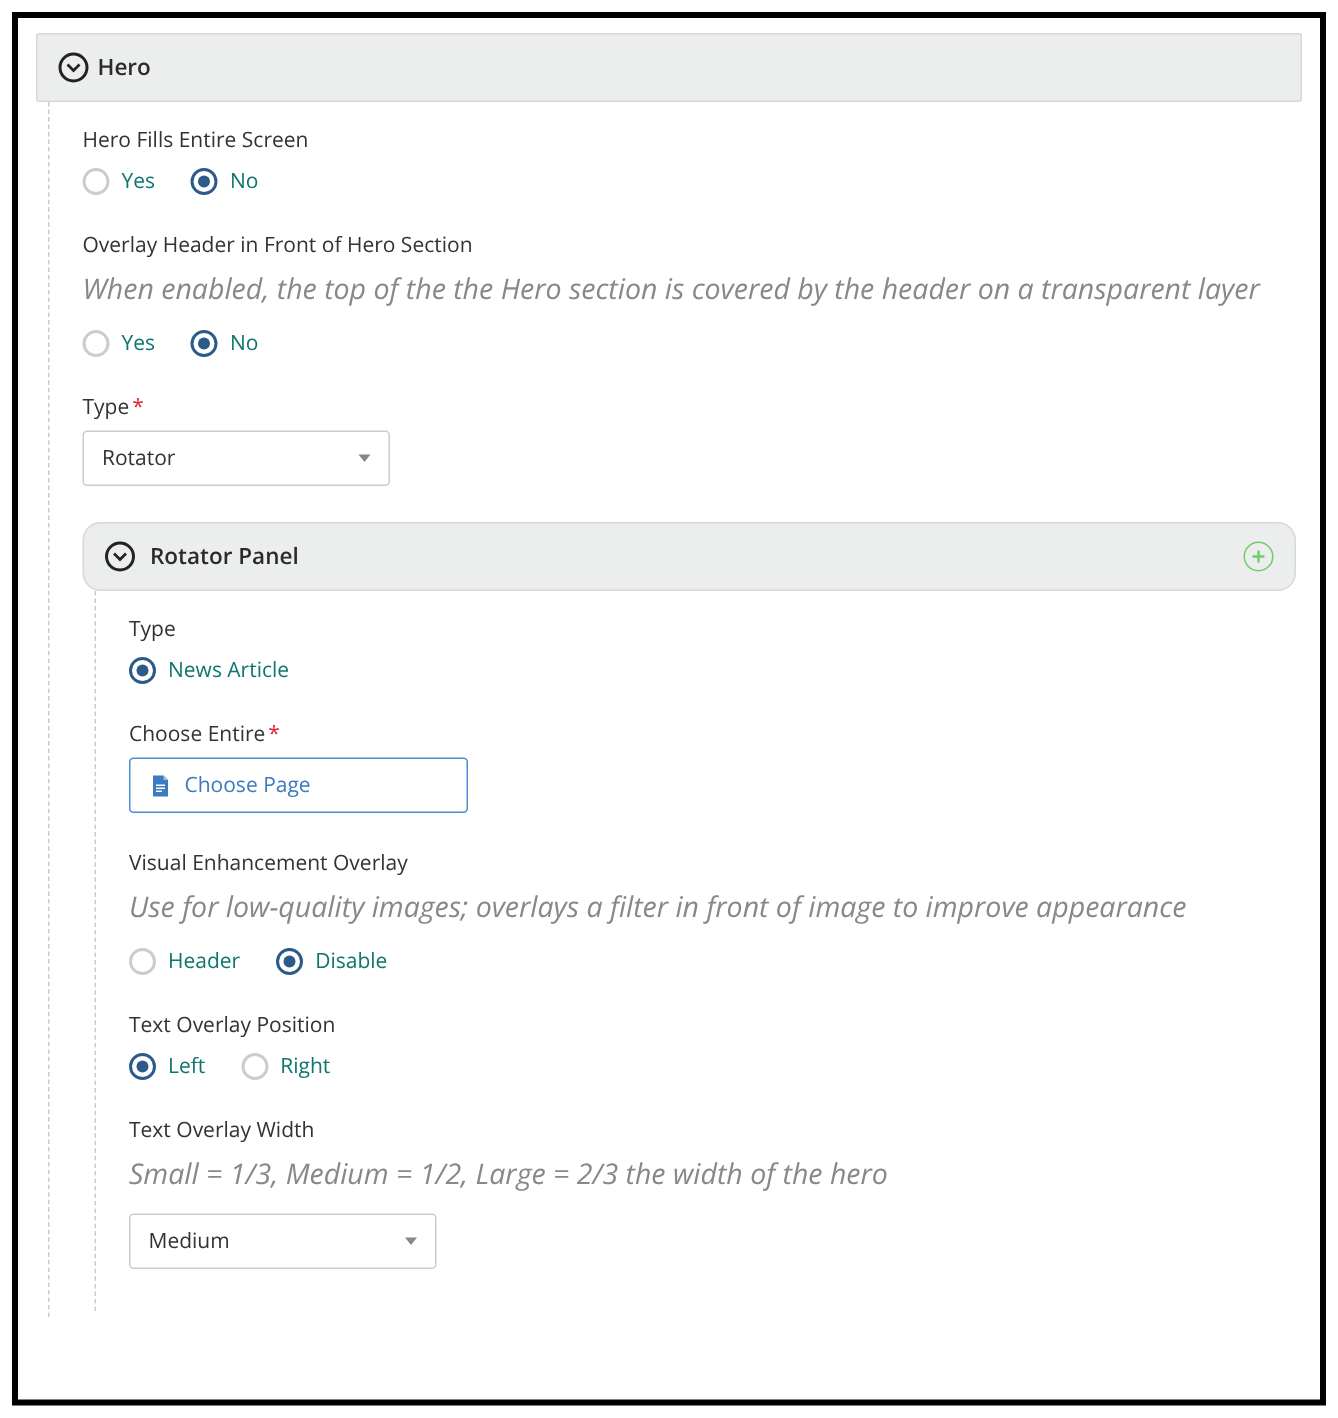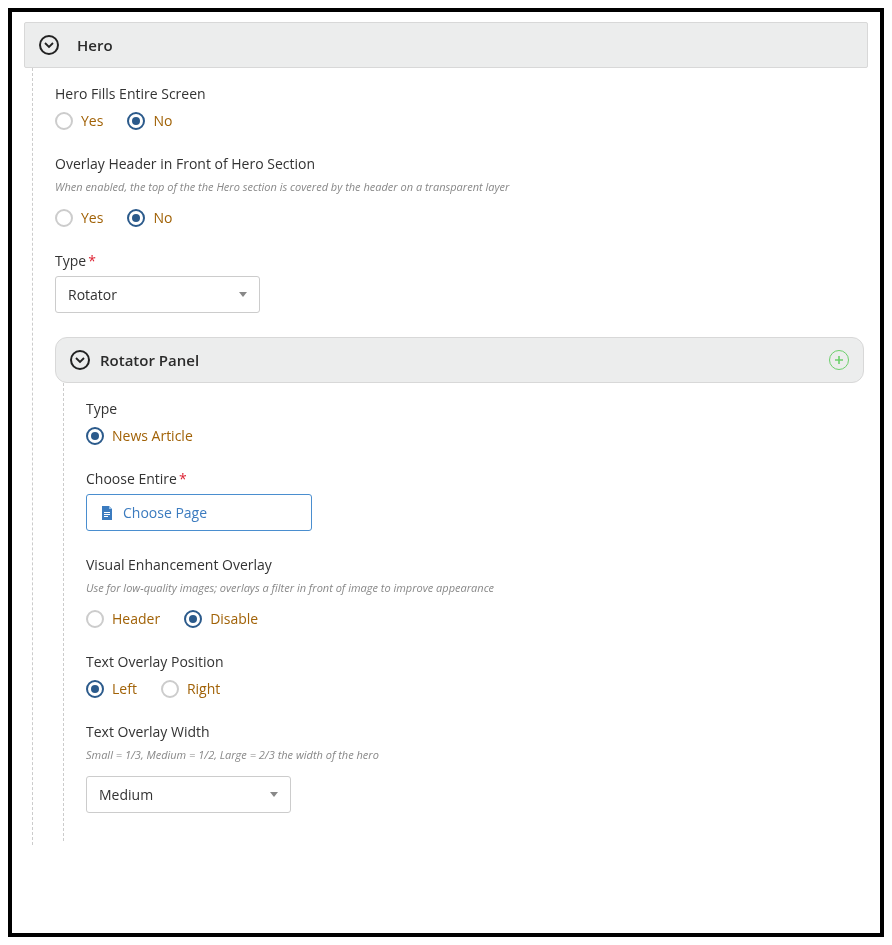--- a/index.html
+++ b/index.html
@@ -16,21 +16,21 @@
       padding: 10px 12px;
       height: 929px;
       overflow: hidden;
     }
     .panel-header {
       background: #eceded;
       border: 1px solid #d8d8d8;
       border-radius: 2px;
       padding: 12px 14px;
       display: flex;
-      gap: 18px;
+      gap: 6px;
     }
     .chevron-circle {
       width: 20px; height: 20px;
       border: 2px solid #222;
       border-radius: 50%;
       display: flex; align-items: center; justify-content: center;
       flex-shrink: 0;
     }
     .chevron-circle svg { width: 10px; height: 10px; }
     .panel-title {
@@ -45,21 +45,21 @@
     }
     .field { margin-bottom: 24px; }
     .field-label {
       font-size: 14px;
       color: #333;
       margin-bottom: 6px;
     }
     .field-desc {
       font-style: italic;
       color: #888;
-      font-size: 11px;
+      font-size: 19px;
       margin-bottom: 14px;
     }
     .required { color: #d23; margin-left: 2px; }
     .radio-row {
       display: flex;
       align-items: center;
       gap: 24px;
       margin-top: 8px;
     }
     .radio-opt { display: flex; align-items: center; gap: 8px; }
@@ -70,21 +70,21 @@
       display: flex; align-items: center; justify-content: center;
       flex-shrink: 0;
     }
     .radio.selected { border-color: #2b5a8b; }
     .radio.selected::after {
       content: "";
       width: 8px; height: 8px;
       background: #2b5a8b;
       border-radius: 50%;
     }
-    .radio-label { font-size: 14px; color: #a16207; }
+    .radio-label { font-size: 14px; color: #0f766e; }
     .select {
       border: 1px solid #ccc;
       border-radius: 3px;
       padding: 8px 12px;
       width: 205px;
       display: flex;
       justify-content: space-between;
       align-items: center;
       font-size: 14px;
       background: #fff;

